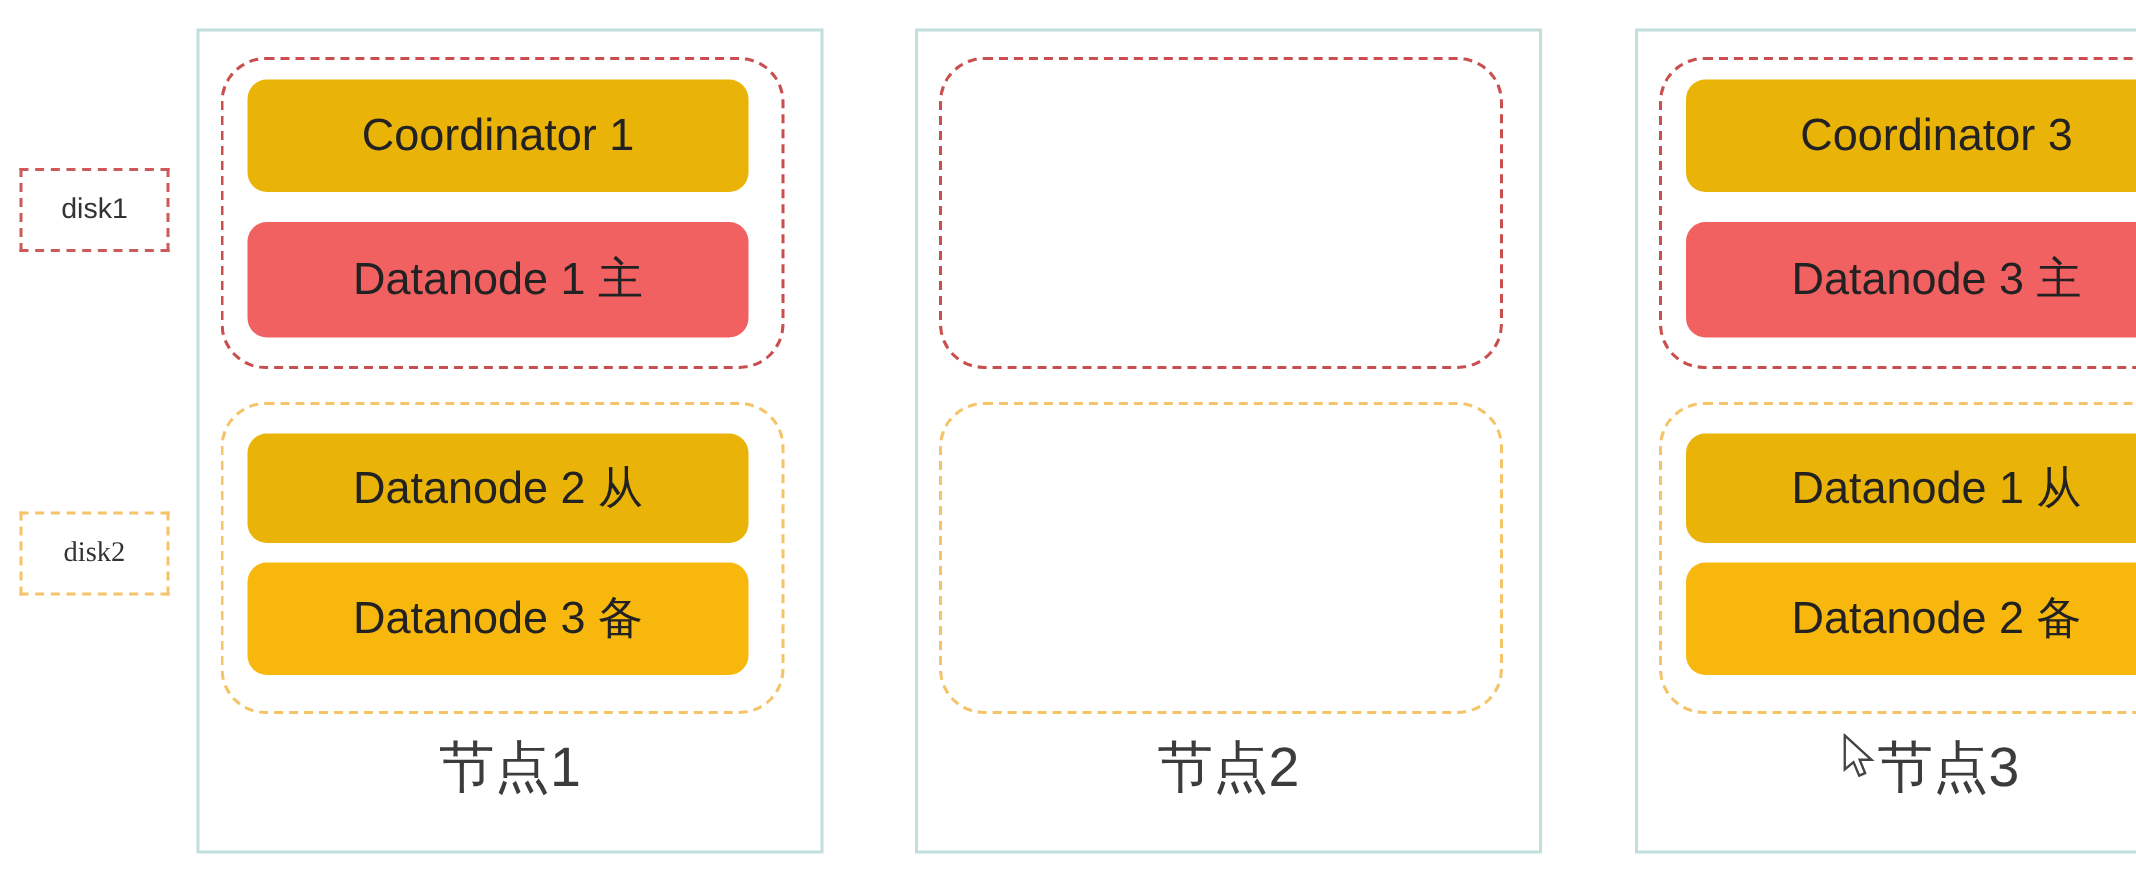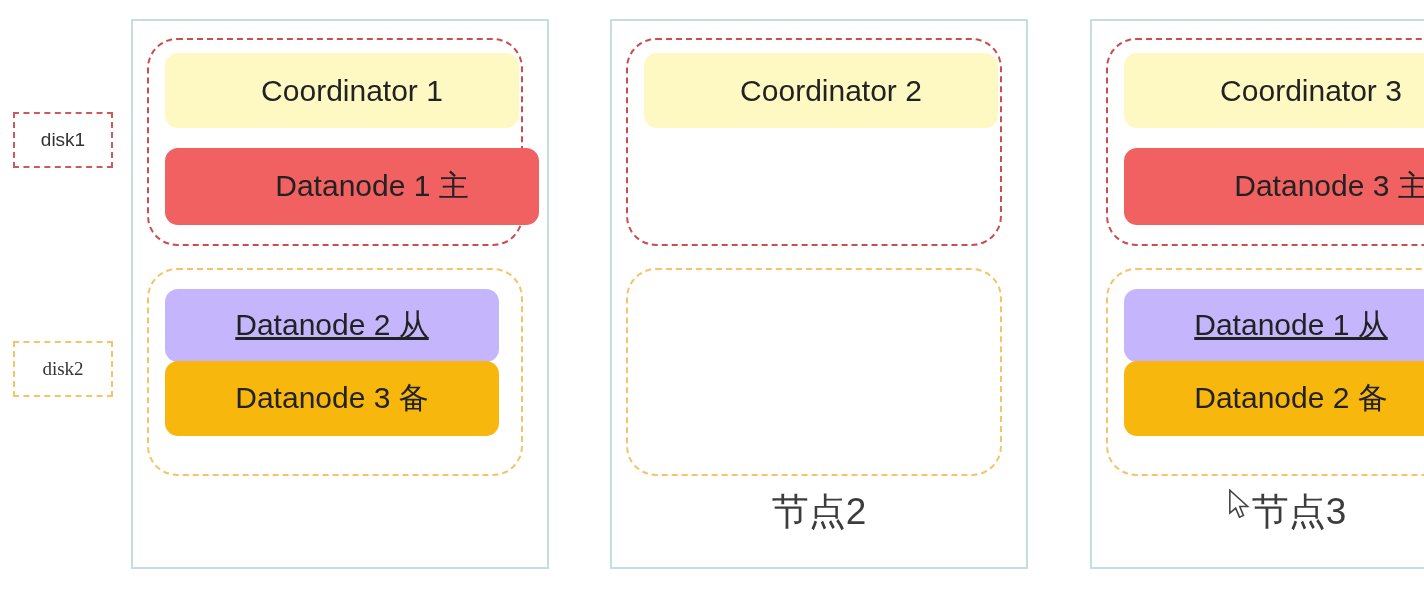--- a/index.html
+++ b/index.html
@@ -67,25 +67,25 @@
     border-radius: 13px;
     display: flex;
     align-items: center;
     justify-content: center;
     font-size: 30px;
     color: #222222;
   }
   .g1 .cell.row1 { top: 13px; }
   .g1 .cell.row2 { top: 108px; height: 77px; }
   .g2 .cell.row1 { top: 19px; height: 73px; }
-  .g2 .cell.row2 { top: 91px; text-align: right; }
+  .g2 .cell.row2 { top: 105px; text-align: right; }
 
-  .coordinator { background: #fef9c3; padding-left: 20px; }
-  .primary     { background: #F26161; padding-left: 40px; }
-  .secondary   { background: #c4b5fd; text-decoration: underline; }
+  .coordinator { background: #eab308; }
+  .primary     { background: #F26161; }
+  .secondary   { background: #eab308; }
   .backup      { background: #F7B70D; }
 
   .node-label {
     position: absolute;
     left: 0;
     right: 0;
     top: 466px;
     text-align: center;
     font-size: 37px;
     color: #3C3C3C;
@@ -110,25 +110,25 @@
 
   <div class="node" id="node-1">
     <div class="disk-group g1">
       <div class="cell row1 coordinator">Coordinator 1</div>
       <div class="cell row2 primary">Datanode 1 主</div>
     </div>
     <div class="disk-group g2">
       <div class="cell row1 secondary">Datanode 2 从</div>
       <div class="cell row2 backup">Datanode 3 备</div>
     </div>
+    <div class="node-label">节点1</div>
   </div>
 
   <div class="node" id="node-2">
     <div class="disk-group g1">
-      <div class="cell row1 coordinator">Coordinator 2</div>
     </div>
     <div class="disk-group g2">
     </div>
     <div class="node-label">节点2</div>
   </div>
 
   <div class="node" id="node-3">
     <div class="disk-group g1">
       <div class="cell row1 coordinator">Coordinator 3</div>
       <div class="cell row2 primary">Datanode 3 主</div>

